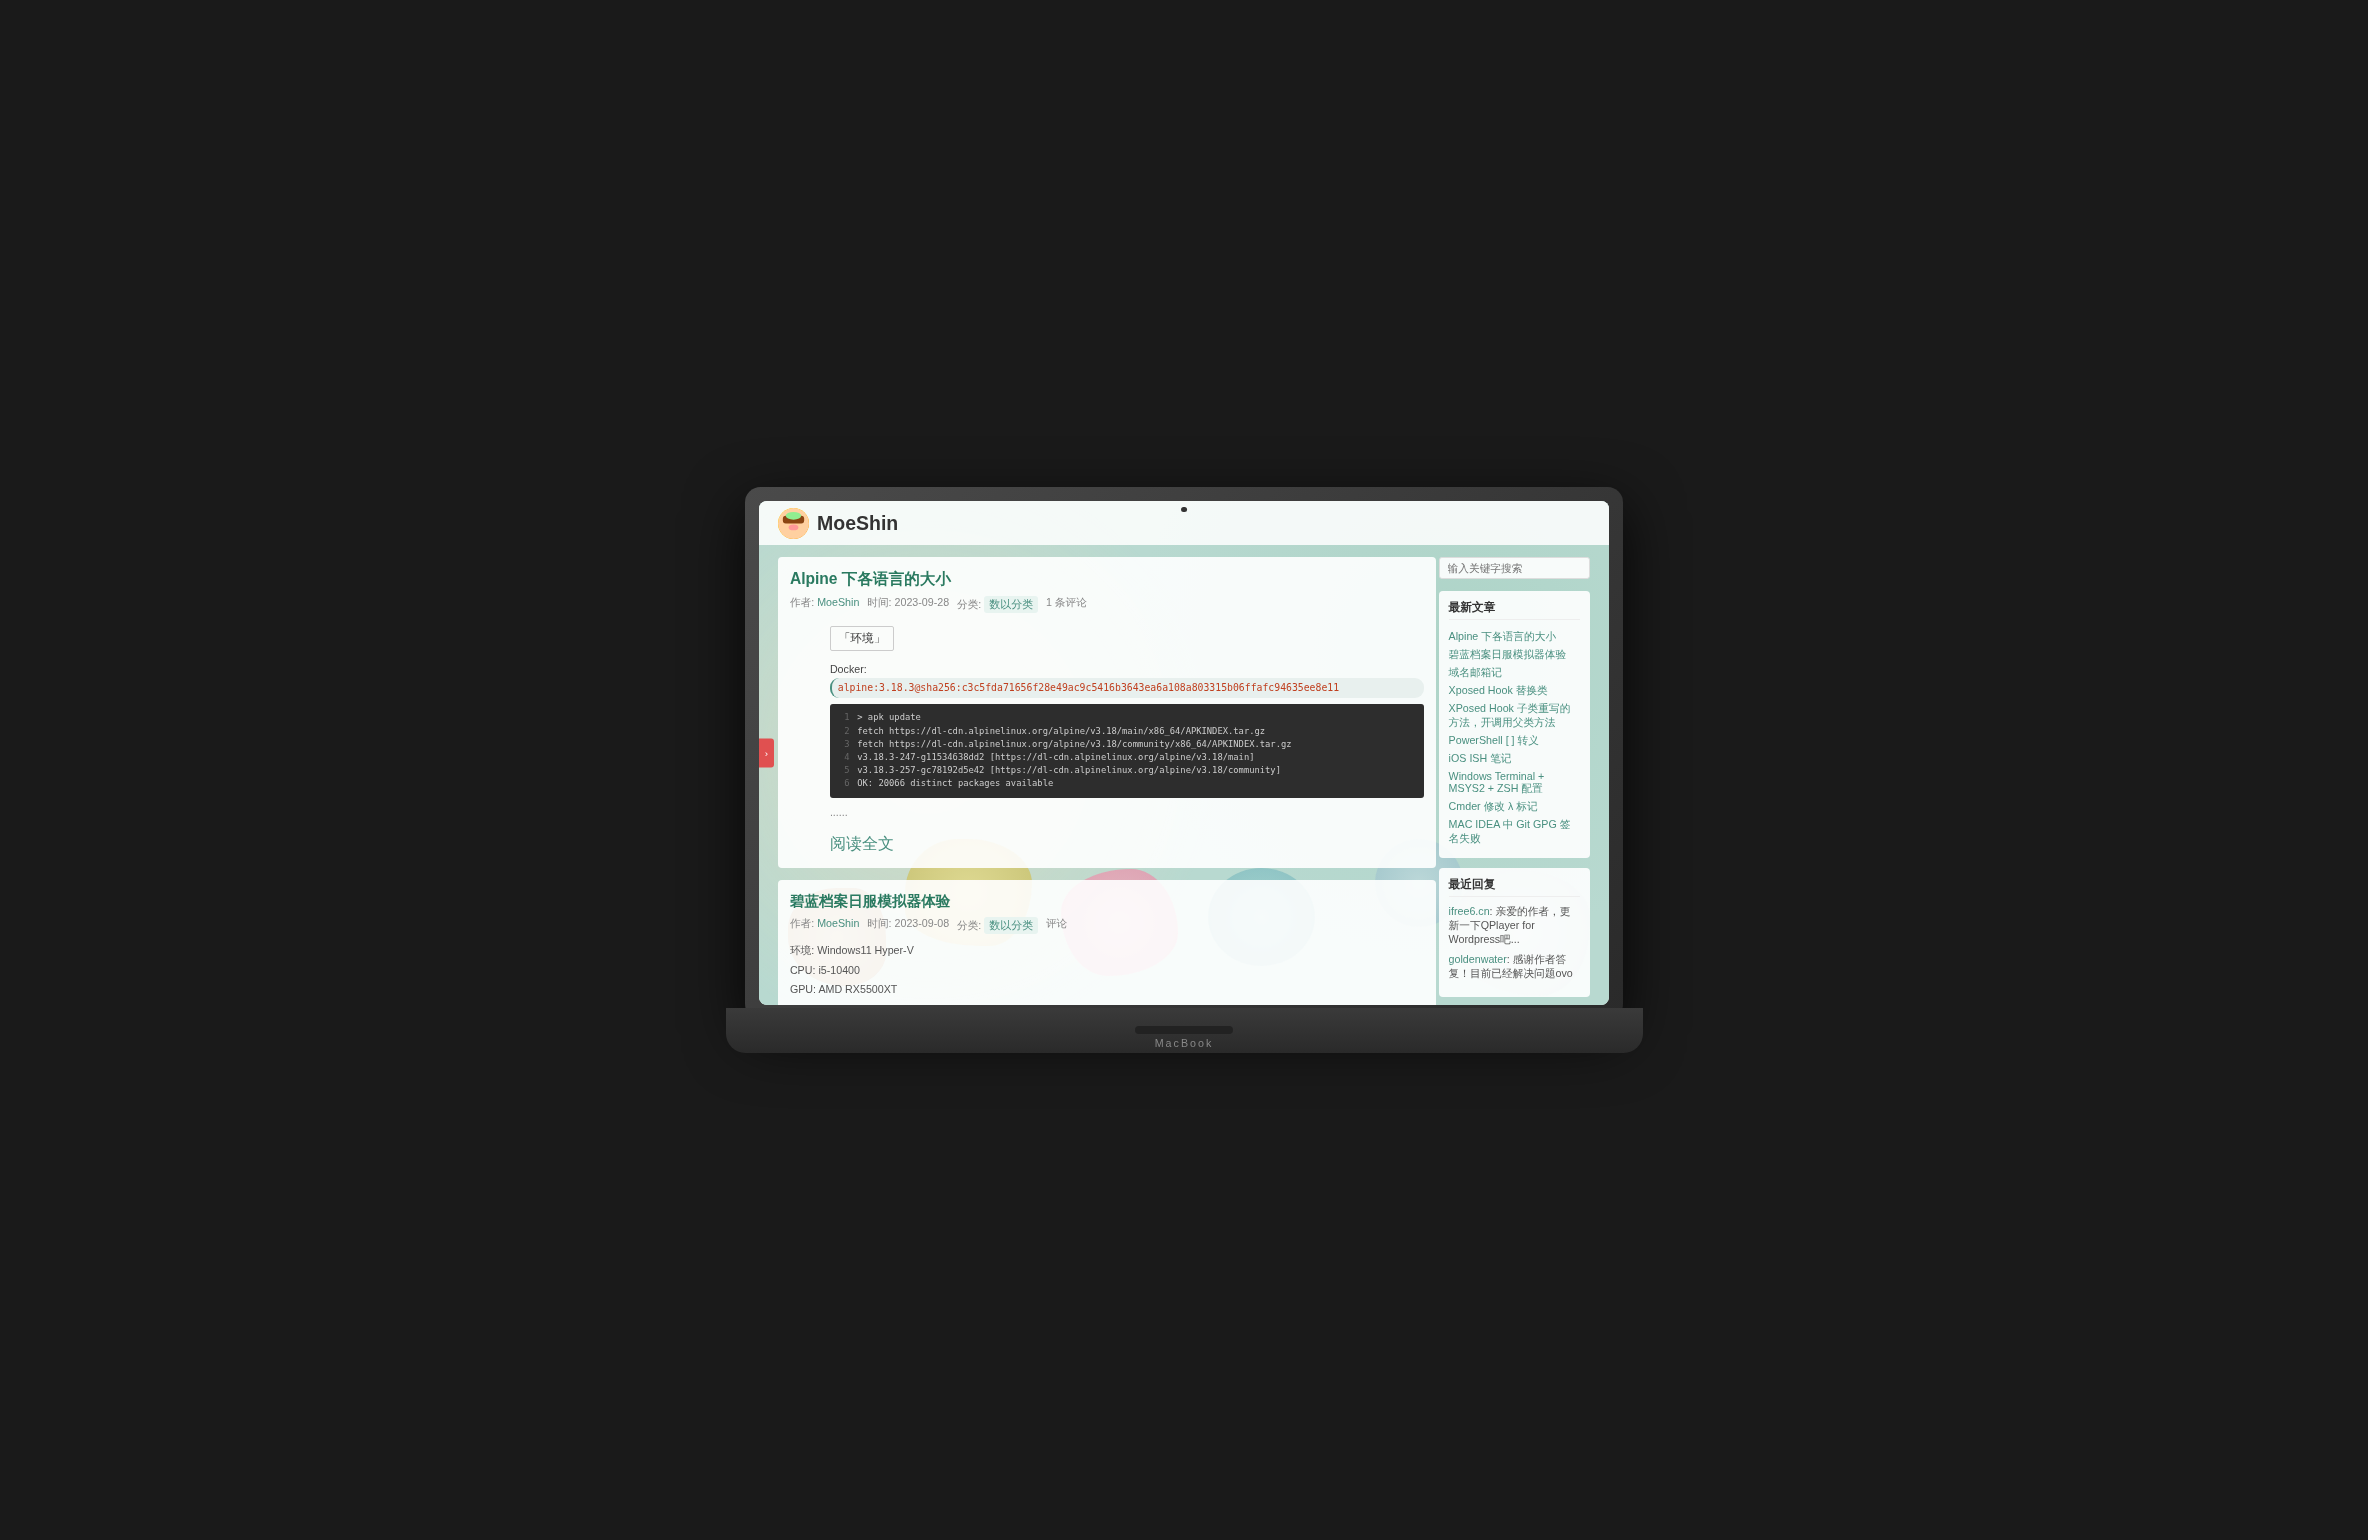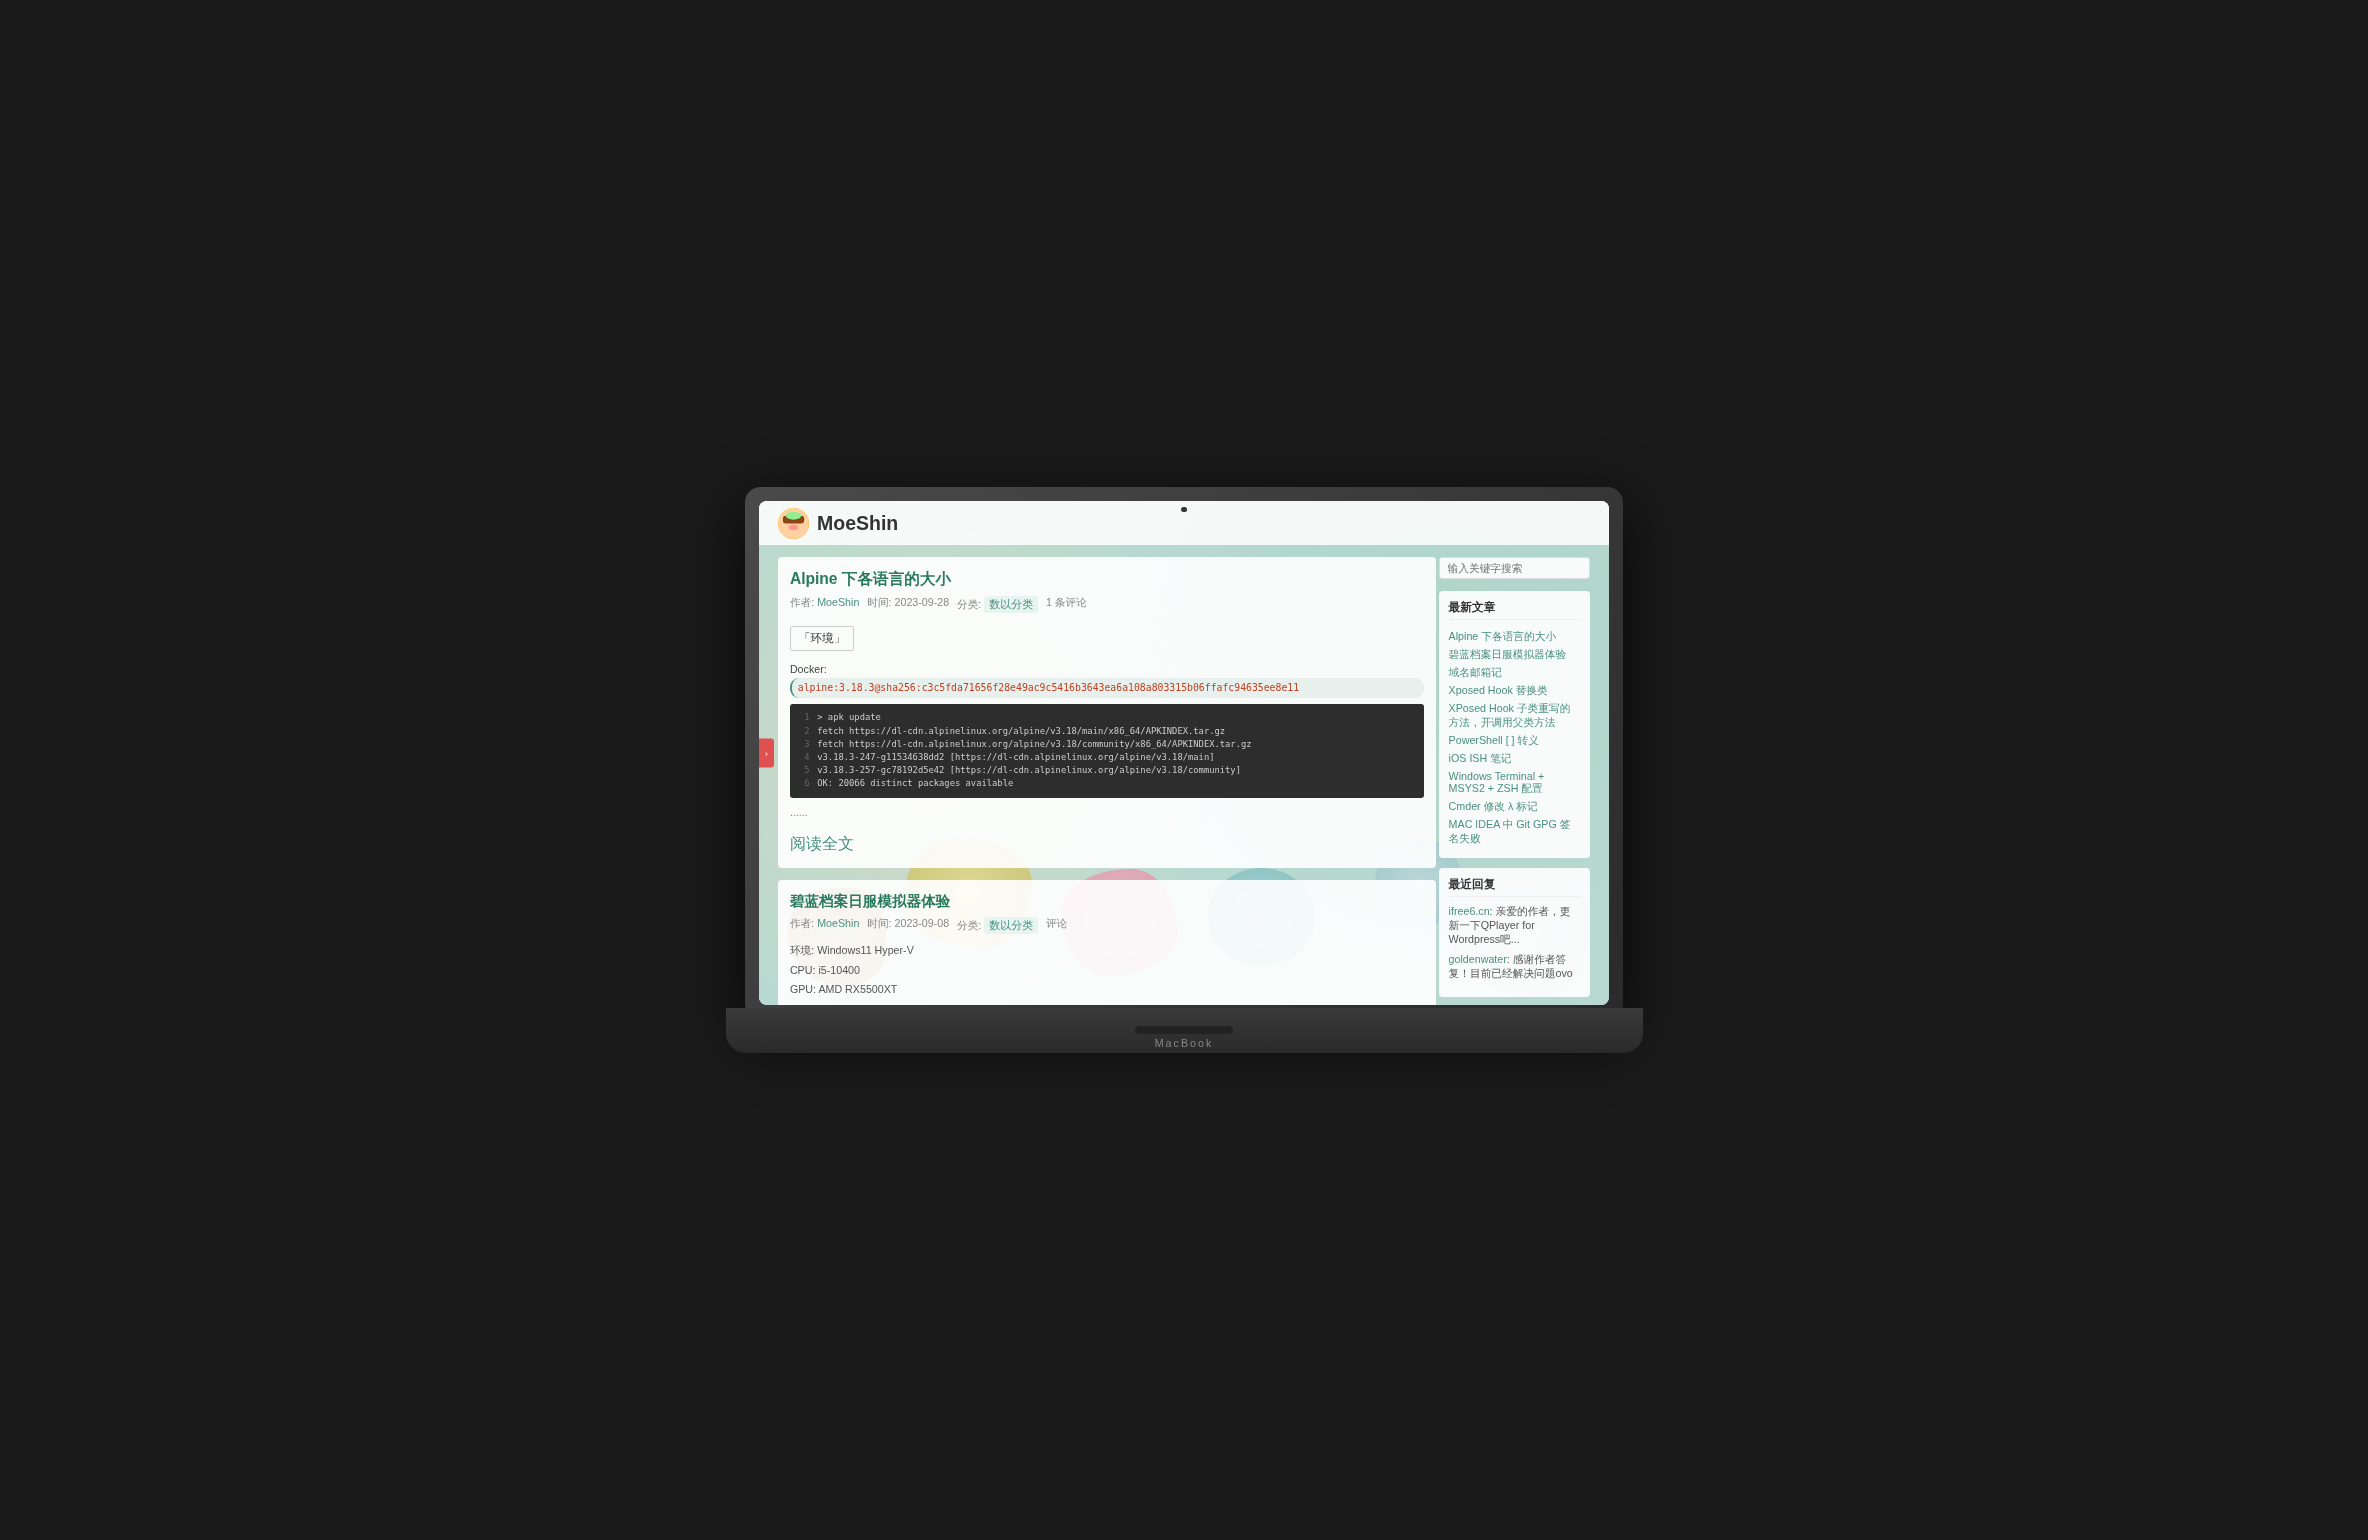--- a/index.html
+++ b/index.html
@@ -198,20 +198,21 @@
       color: #4a9080;
       padding: 1px 4.9px;
       border-radius: 2.9px;
       font-size: 11px;
     }
 
     .article-body {
       font-size: 10.7px;
       color: #444;
       line-height: 1.6;
+      margin-left: 40px;
     }
 
     .inline-code {
       background: #e8f0ee;
       padding: 2px 5.9px;
       border-radius: 9px;
       font-family: monospace;
       font-size: 9.8px;
       color: #c04020;
       border-left: 2.9px solid #4a9080;

